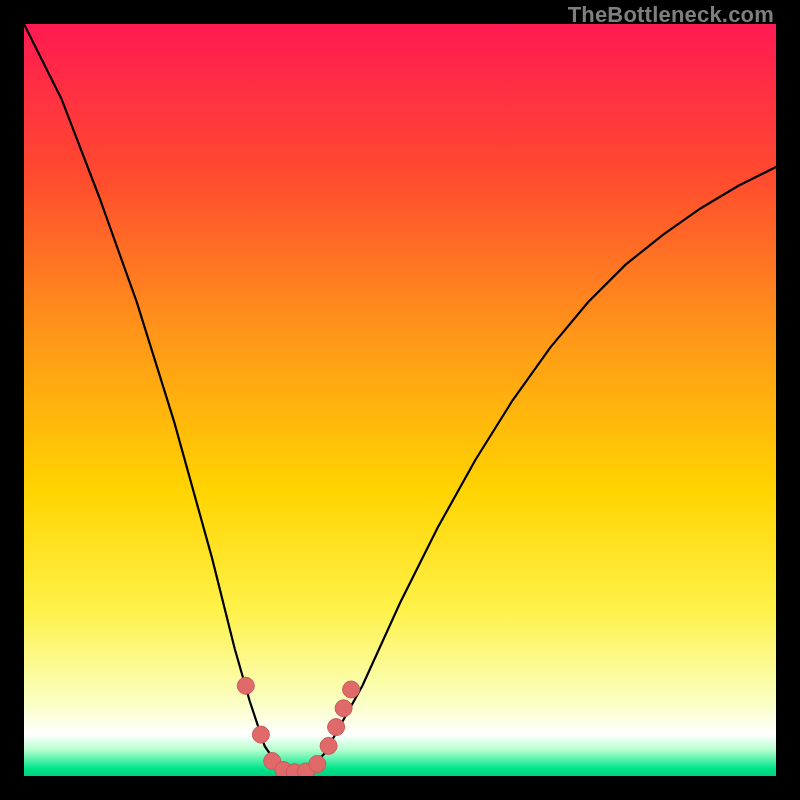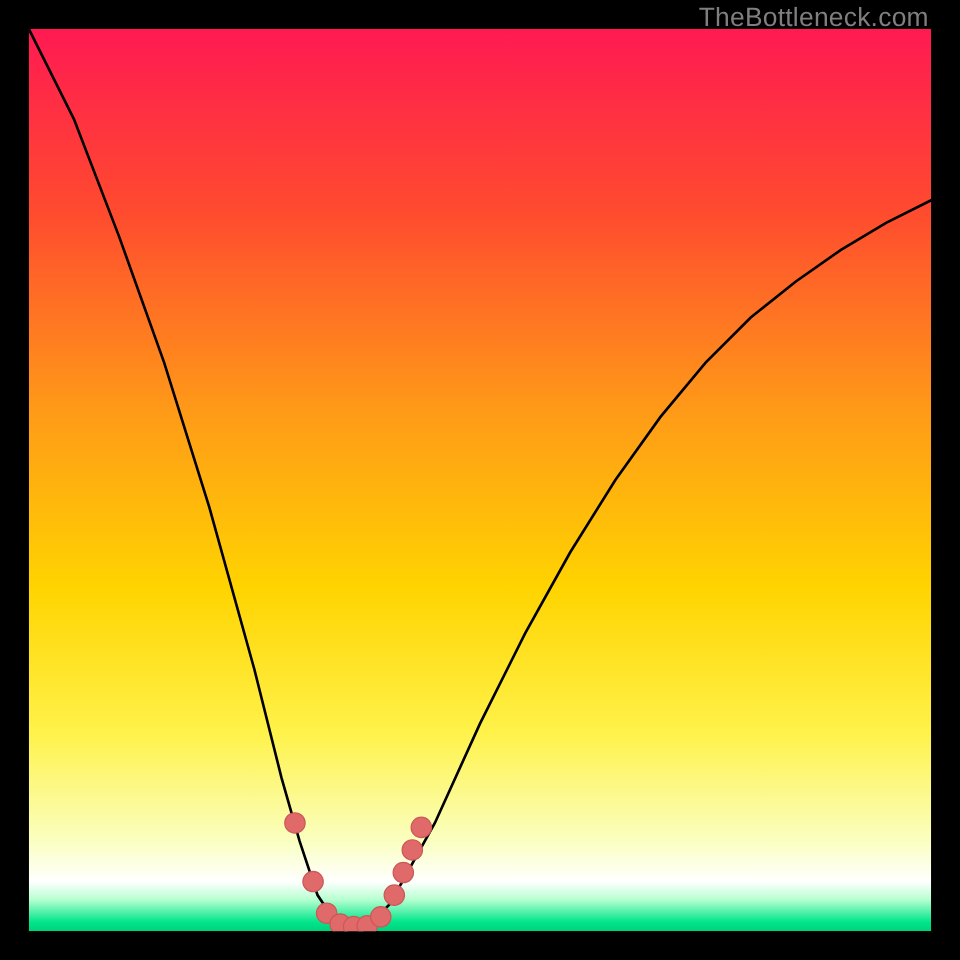--- a/index.html
+++ b/index.html
@@ -25,21 +25,21 @@
     top: 0;
     width: 752px;
     height: 752px;
   }
   .watermark {
     position: absolute;
     top: 2px;
     right: 26px;
     color: #7f7f7f;
     font-size: 22px;
-    font-weight: 400;
+    font-weight: 700;
     letter-spacing: 0.2px;
   }
   svg { display: block; }
 </style>
 </head>
 <body>
 
 <div class="frame">
   <svg class="plot-area" width="752" height="752" viewBox="0 0 752 752">
     <defs>

